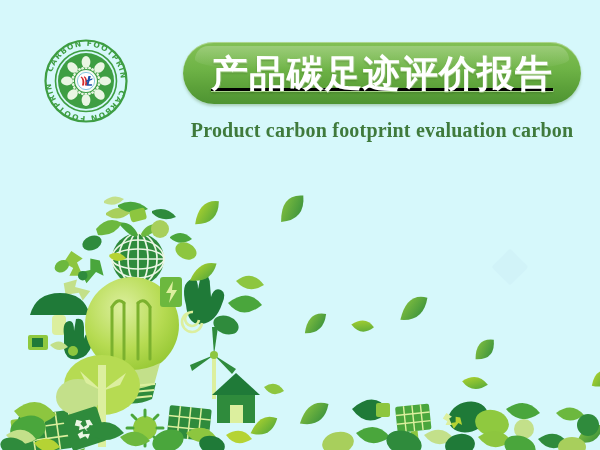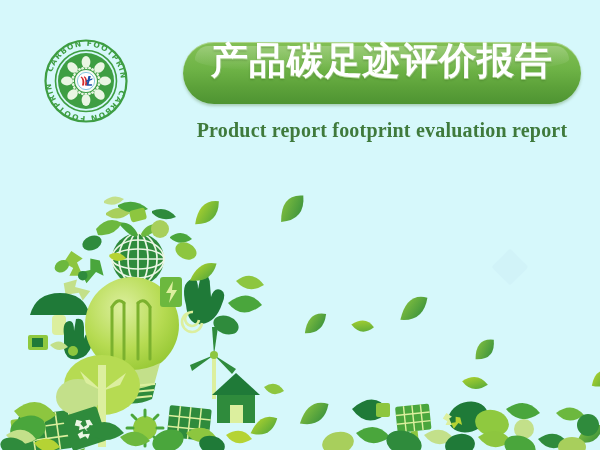--- a/index.html
+++ b/index.html
@@ -21,21 +21,21 @@
   
   .logo-wrap{position:absolute;left:42px;top:37px;width:88px;height:88px;}
   .logo-wrap svg{display:block;}
 
   
   .title-pill{
     position:absolute;left:183px;top:42px;width:398px;height:62px;
     border-radius:31px;
     background:linear-gradient(180deg,#83c055 0%,#6fb447 42%,#5da23a 72%,#4e9432 100%);
     box-shadow:0 2px 3px rgba(60,110,30,.30), inset 0 1px 0 rgba(255,255,255,.35);
-    display:flex;justify-content:center;
+    display:flex;align-items:center;justify-content:center;text-decoration:underline;
   }
   .title-pill::after{
     content:"";position:absolute;left:3%;top:4px;width:94%;height:40%;
     border-radius:28px 28px 50% 50%/28px 28px 100% 100%;
     background:linear-gradient(180deg,rgba(255,255,255,.22),rgba(255,255,255,0));
     pointer-events:none;
   }
   .title-cn{
     position:relative;z-index:2;
     font-family:"DejaVu Sans","Liberation Sans",sans-serif;
@@ -143,21 +143,21 @@
         <path d="M46.4,38.9 L48.8,38.9 L46.6,47.2 L50.2,47.2 L49.8,48.8 L44.4,48.8 Z" fill="#1b50a8"></path>
         <path d="M44.2,43.6 L50.6,41.2 L50.2,42.7 L44.0,45.0 Z" fill="#1b50a8"></path>
       </g>
     </svg>
   </div>
 
   <div class="title-pill">
     <span class="title-cn">产品碳足迹评价报告</span>
   </div>
 
-  <div class="subtitle">Product report footprint evaluation report</div>
+  <div class="subtitle">Product carbon footprint evaluation carbon</div>
 
   <div class="illus">
     <svg width="600" height="265" viewBox="0 0 600 265" xmlns="http://www.w3.org/2000/svg">
       <defs>
         <radialGradient id="bulbG" cx="40%" cy="32%" r="72%">
           <stop offset="0%" stop-color="#dcef9e"></stop>
             <stop offset="60%" stop-color="#b6db52"></stop>
           <stop offset="100%" stop-color="#95c733"></stop>
         </radialGradient>
         <linearGradient id="leafG" x1="0" y1="0" x2="1" y2="1">

